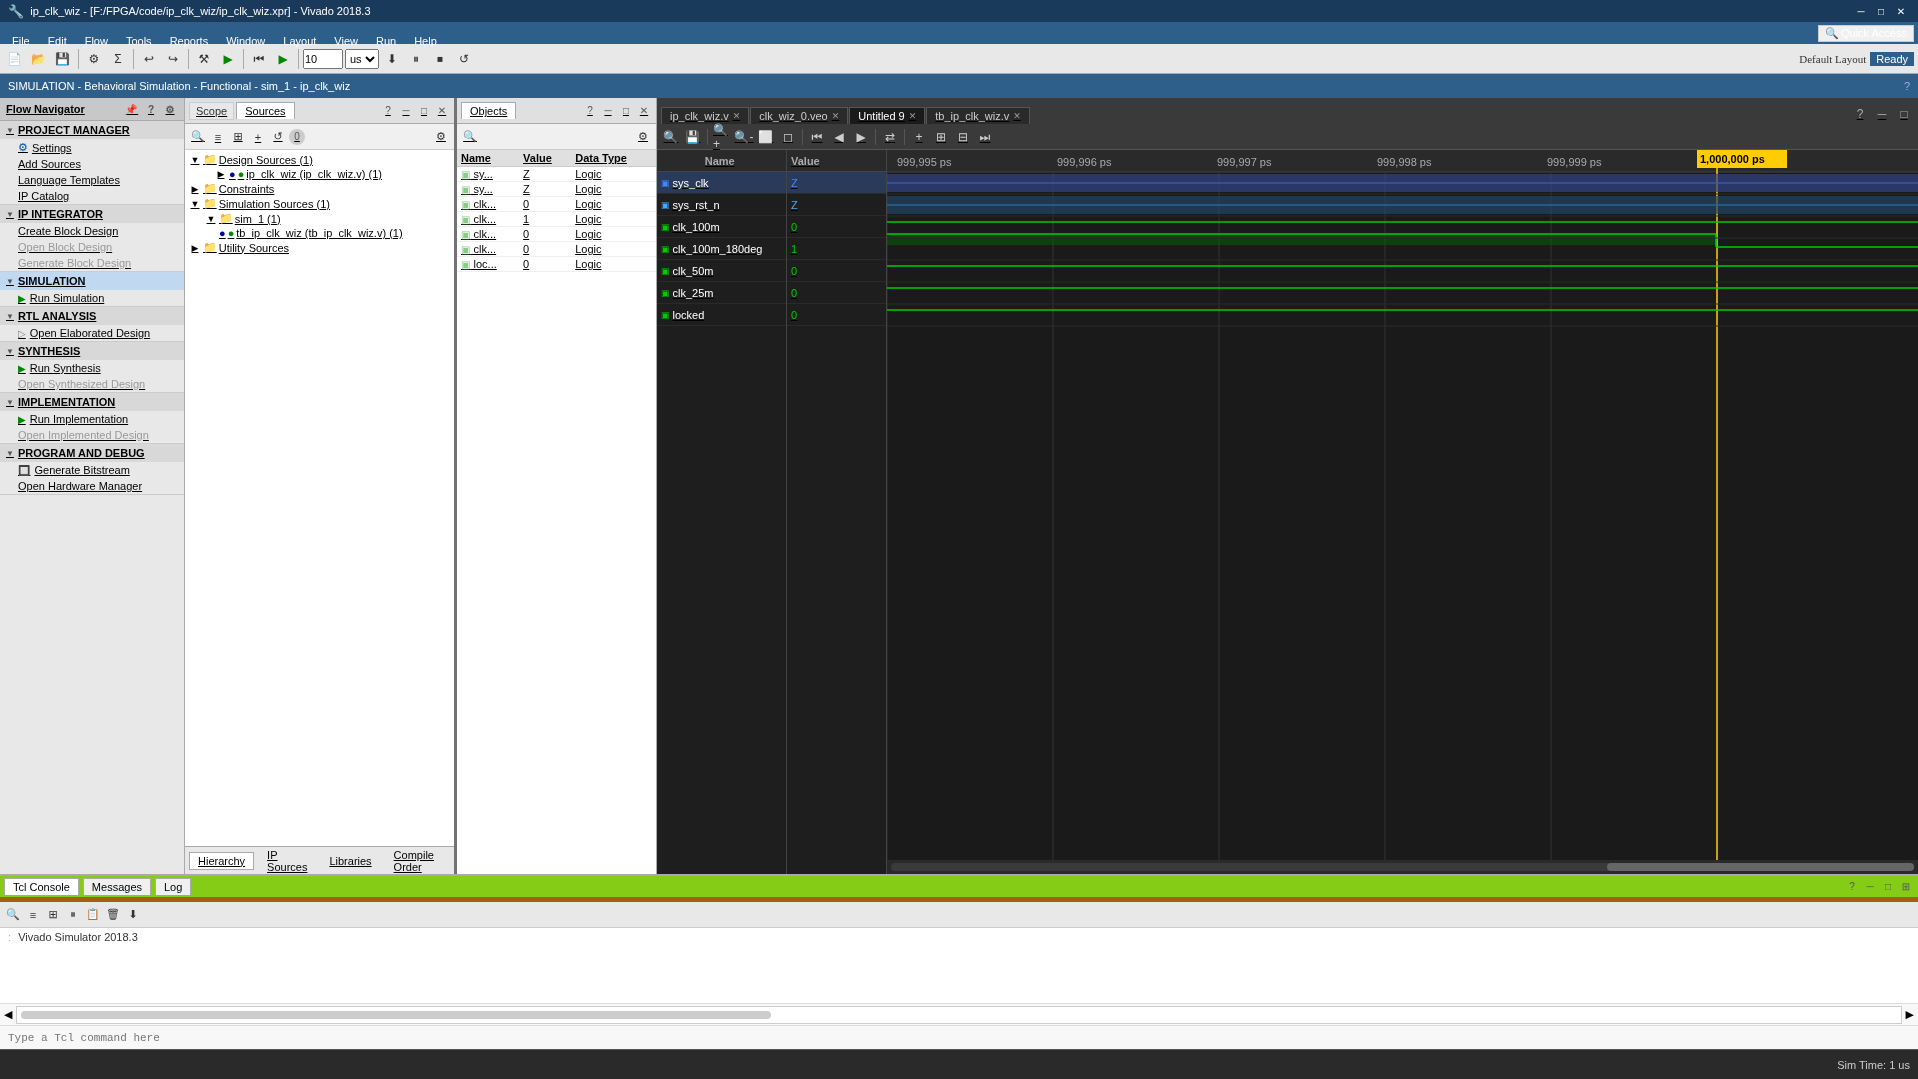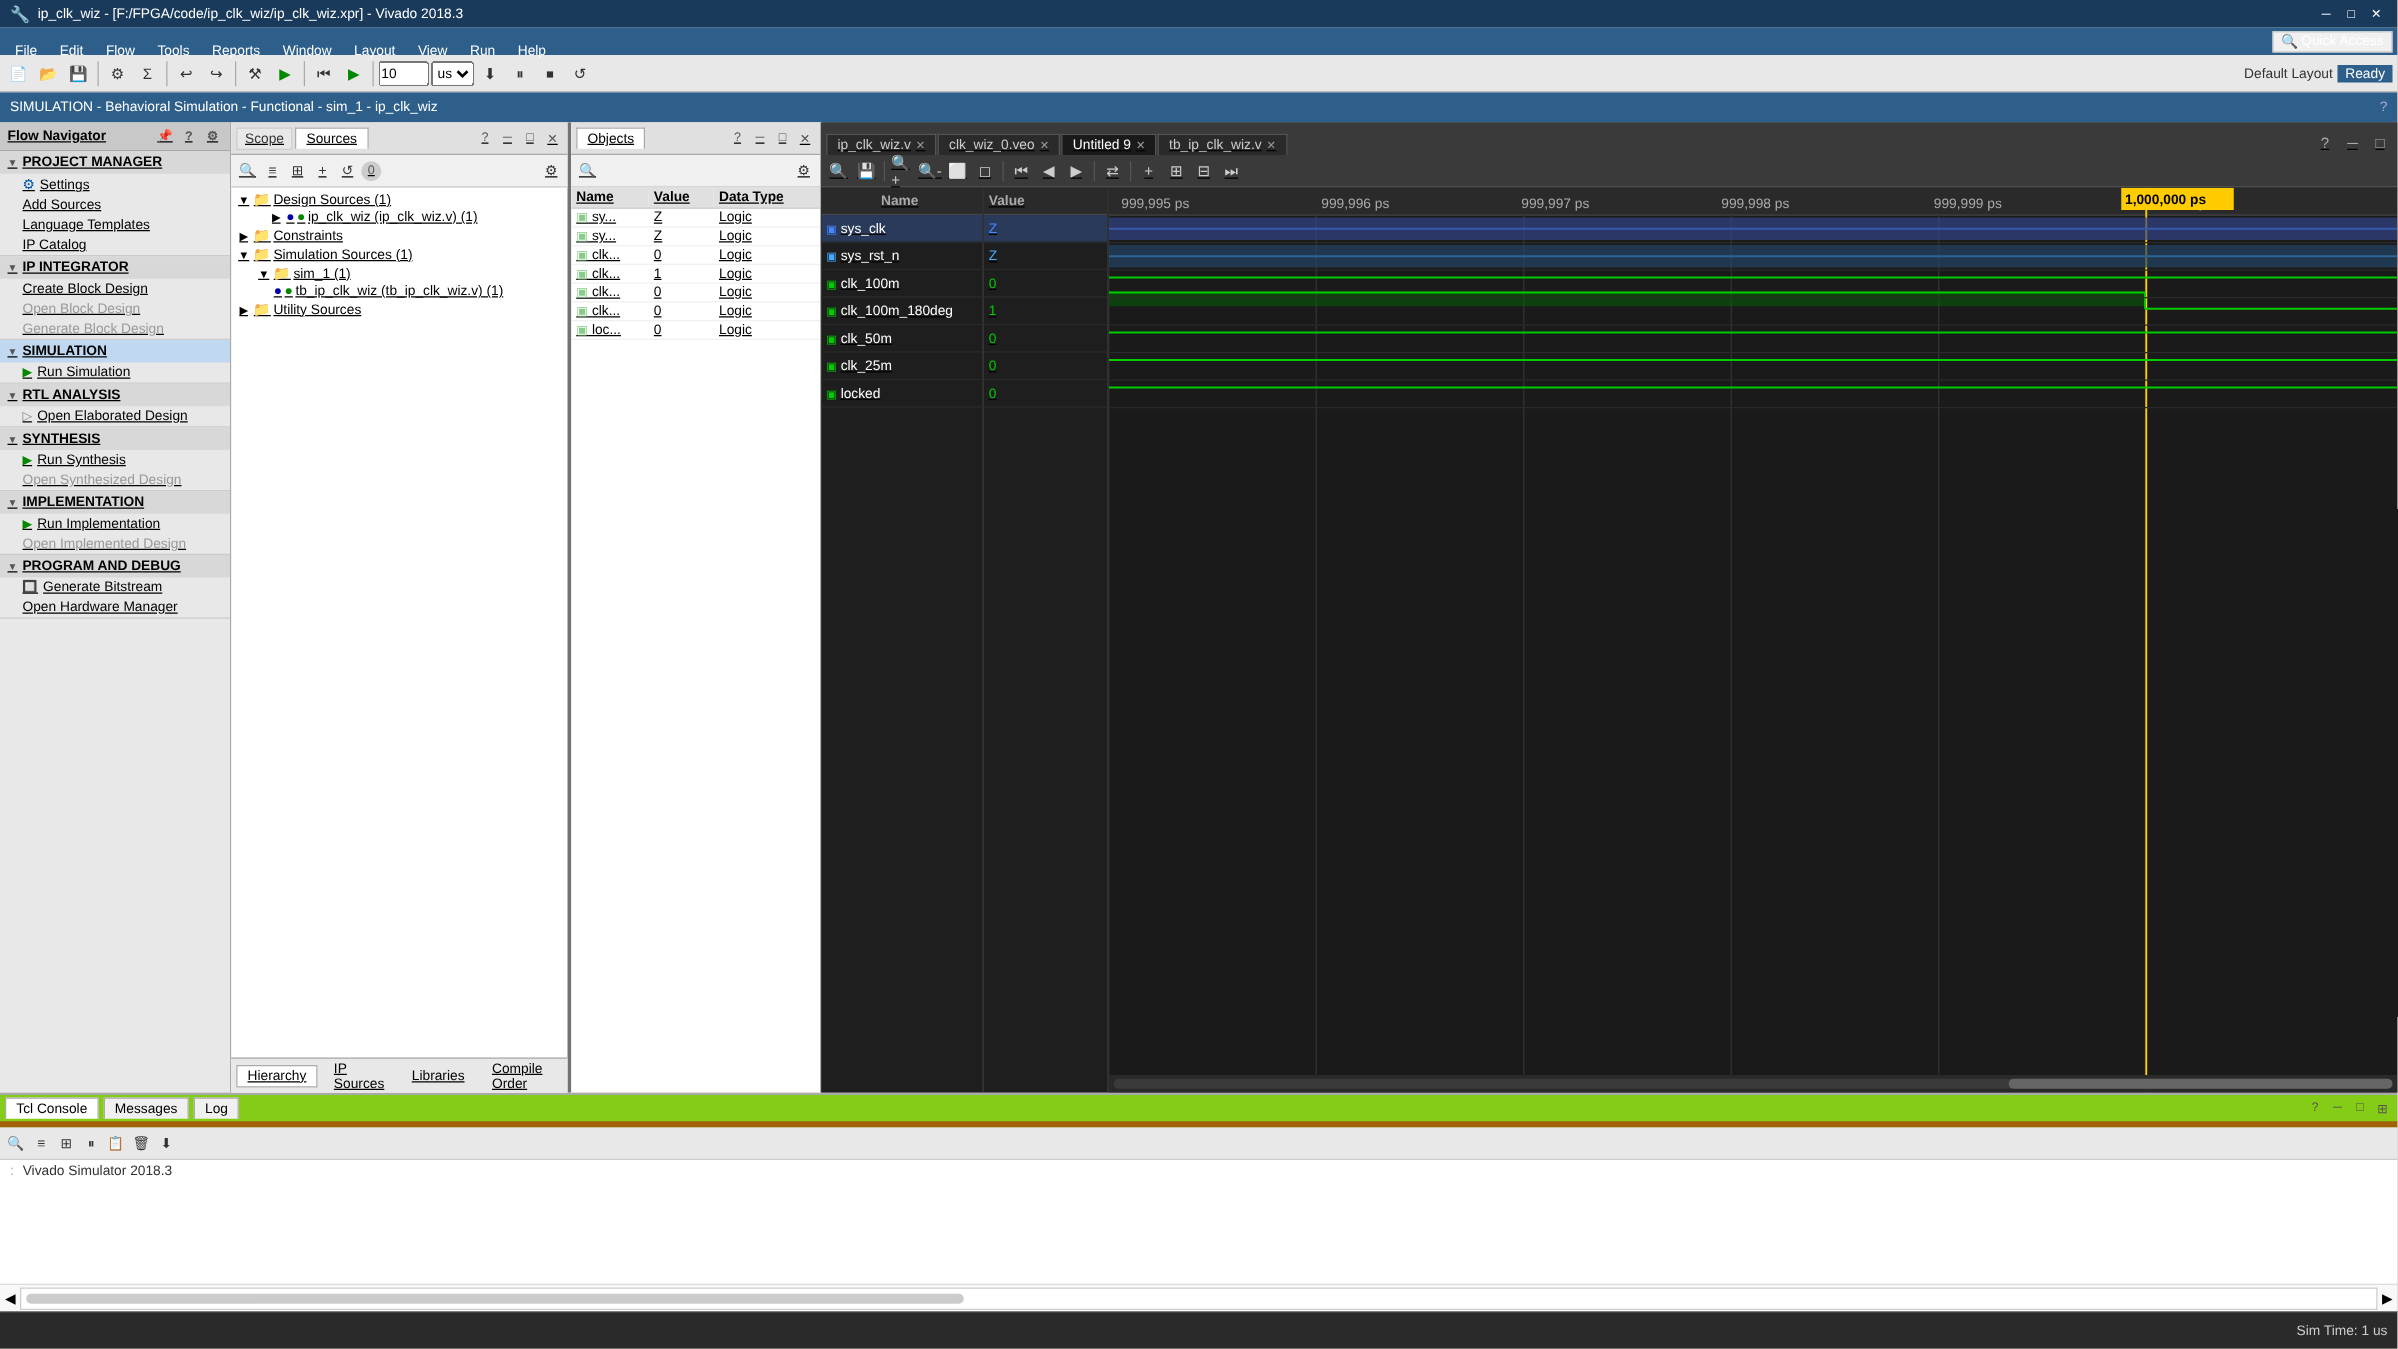--- a/index.html
+++ b/index.html
@@ -452,21 +452,21 @@
   <select class="toolbar-select">
     <option>us</option>
     <option>ns</option>
     <option>ps</option>
   </select>
   <div class="toolbar-btn">⬇</div>
   <div class="toolbar-btn">⏸</div>
   <div class="toolbar-btn">⏹</div>
   <div class="toolbar-btn">↺</div>
   <div class="toolbar-right">
-    <span style="color:#333;">Default Layout</span>
+    <span style="color:#333;font-family:Liberation Serif, serif;">Default Layout</span>
     <div class="ready-badge">Ready</div>
   </div>
 </div>
 
 <div class="sim-bar">
   <span>SIMULATION - Behavioral Simulation - Functional - sim_1 - ip_clk_wiz</span>
   <span style="margin-left:auto; font-size:11px; color:#aad;">?</span>
 </div>
 
 <div class="main-layout">
@@ -959,17 +959,20 @@
     </div>
     <div style="height:4px;"></div>
   </div>
   <div class="console-input-row">
     <div style="display:flex; align-items:center; margin-right:4px;">◀</div>
     <div style="flex:1; background:#fff; border: 1px solid #ccc; height:18px; display:flex; align-items:center; padding:0 4px;">
       <div style="width:40%; height:8px; background:#ccc; border-radius:4px;"></div>
     </div>
     <div style="display:flex; align-items:center; margin-left:4px;">▶</div>
   </div>
+  <div style="height:24px; background:#f8f8f8; border-top:1px solid #ddd; display:flex; align-items:center; padding:0 8px;">
+    <input type="text" class="console-input" placeholder="Type a Tcl command here" style="">
+  </div>
 </div>
 
 <div class="status-bar">
   <span>Sim Time: 1 us</span>
 </div>
 
 </body></html>

